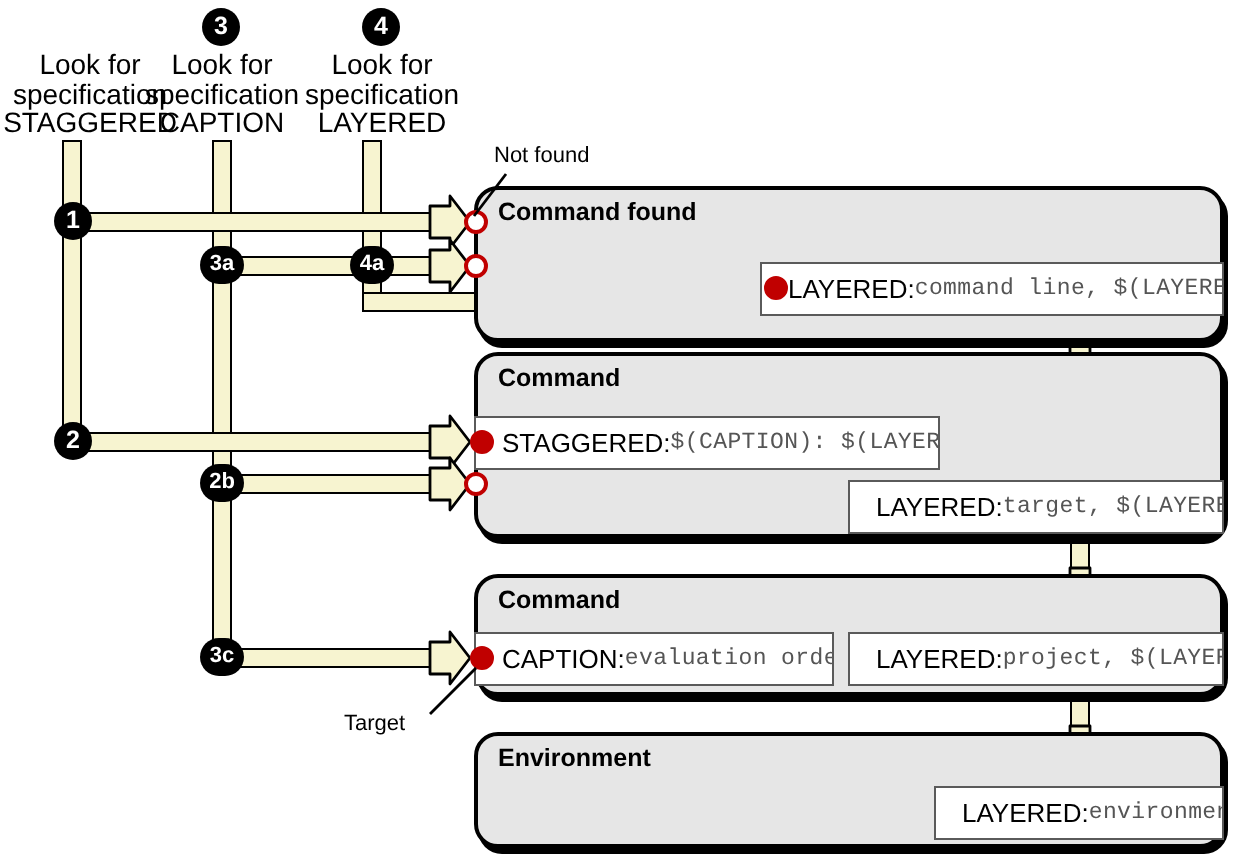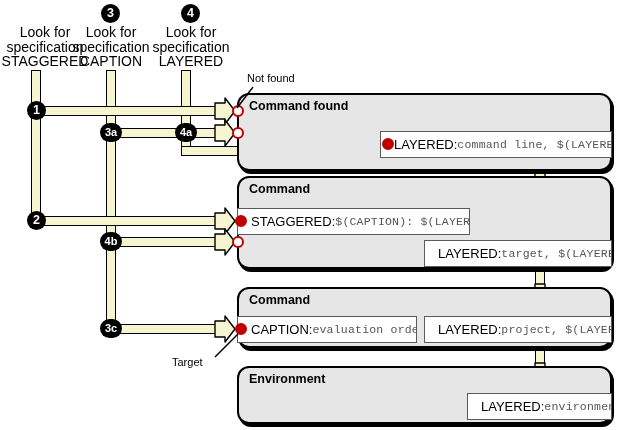--- a/index.html
+++ b/index.html
@@ -179,21 +179,21 @@
   <div class="dot open" style="left:232px;top:105px;"></div>
   <div class="dot open" style="left:232px;top:127px;"></div>
   <div class="dot full" style="left:382px;top:138px;"></div>
   <div class="dot full" style="left:235px;top:215px;"></div>
   <div class="dot open" style="left:232px;top:236px;"></div>
   <div class="dot full" style="left:235px;top:323px;"></div>
 
   <div class="bullet md" style="left:27px;top:101px;">1</div>
   <div class="bullet md" style="left:27px;top:211px;">2</div>
   <div class="bullet wide" style="left:100px;top:123px;">3a</div>
-  <div class="bullet wide" style="left:100px;top:232px;">4b</div>
+  <div class="bullet wide" style="left:100px;top:232px;">2b</div>
   <div class="bullet wide" style="left:100px;top:319px;">3c</div>
   <div class="bullet wide" style="left:175px;top:123px;">4a</div>
 
   <div class="callout" style="left:247px;top:72px;">Not found</div>
   <div class="leader" style="left:233px;top:86px;">
     <svg width="26" height="24" viewBox="0 0 26 24">
         <line x1="4" y1="22" x2="20" y2="1" stroke="#000" stroke-width="1.4"></line>
       </svg>
   </div>
 

